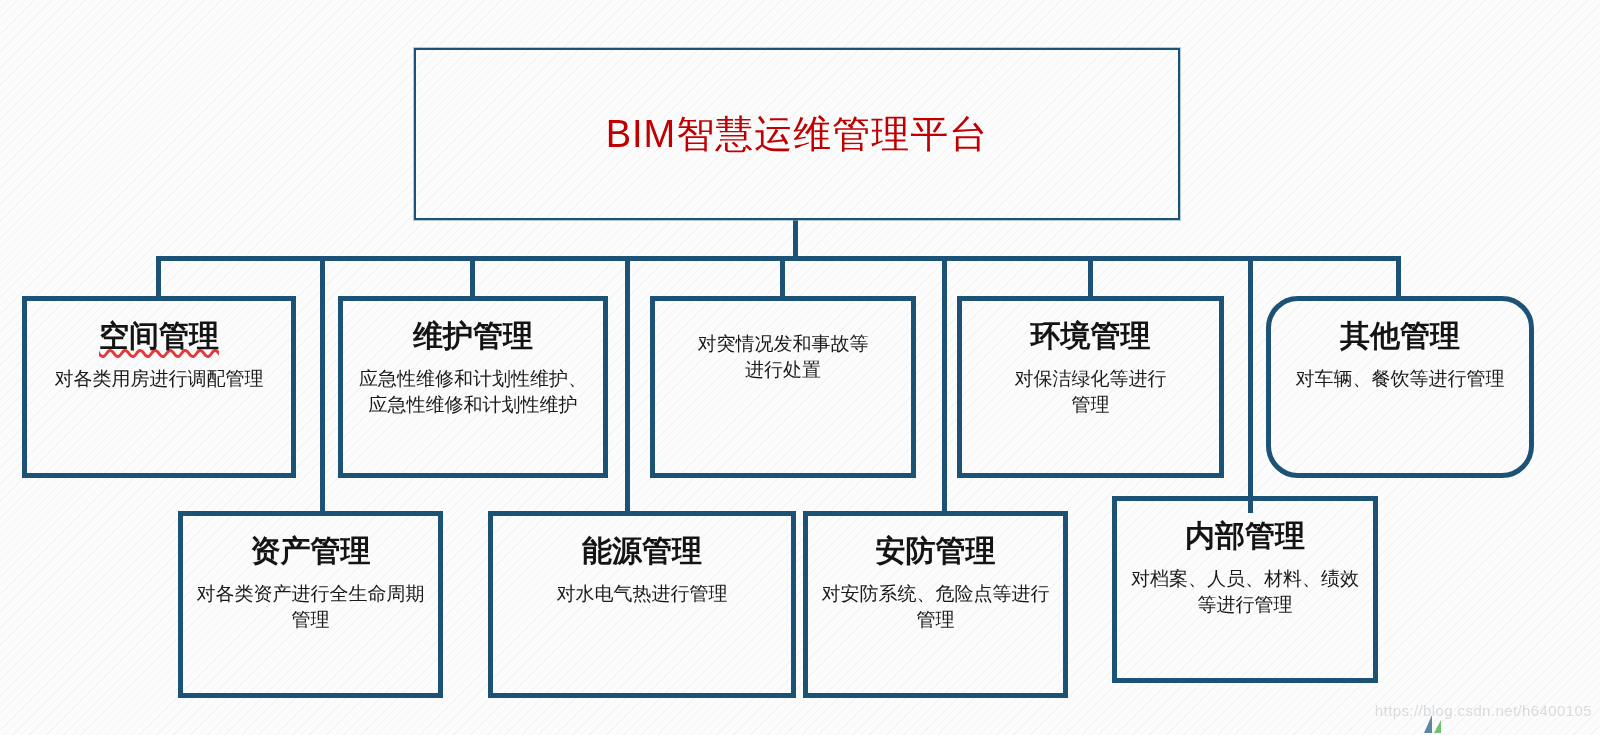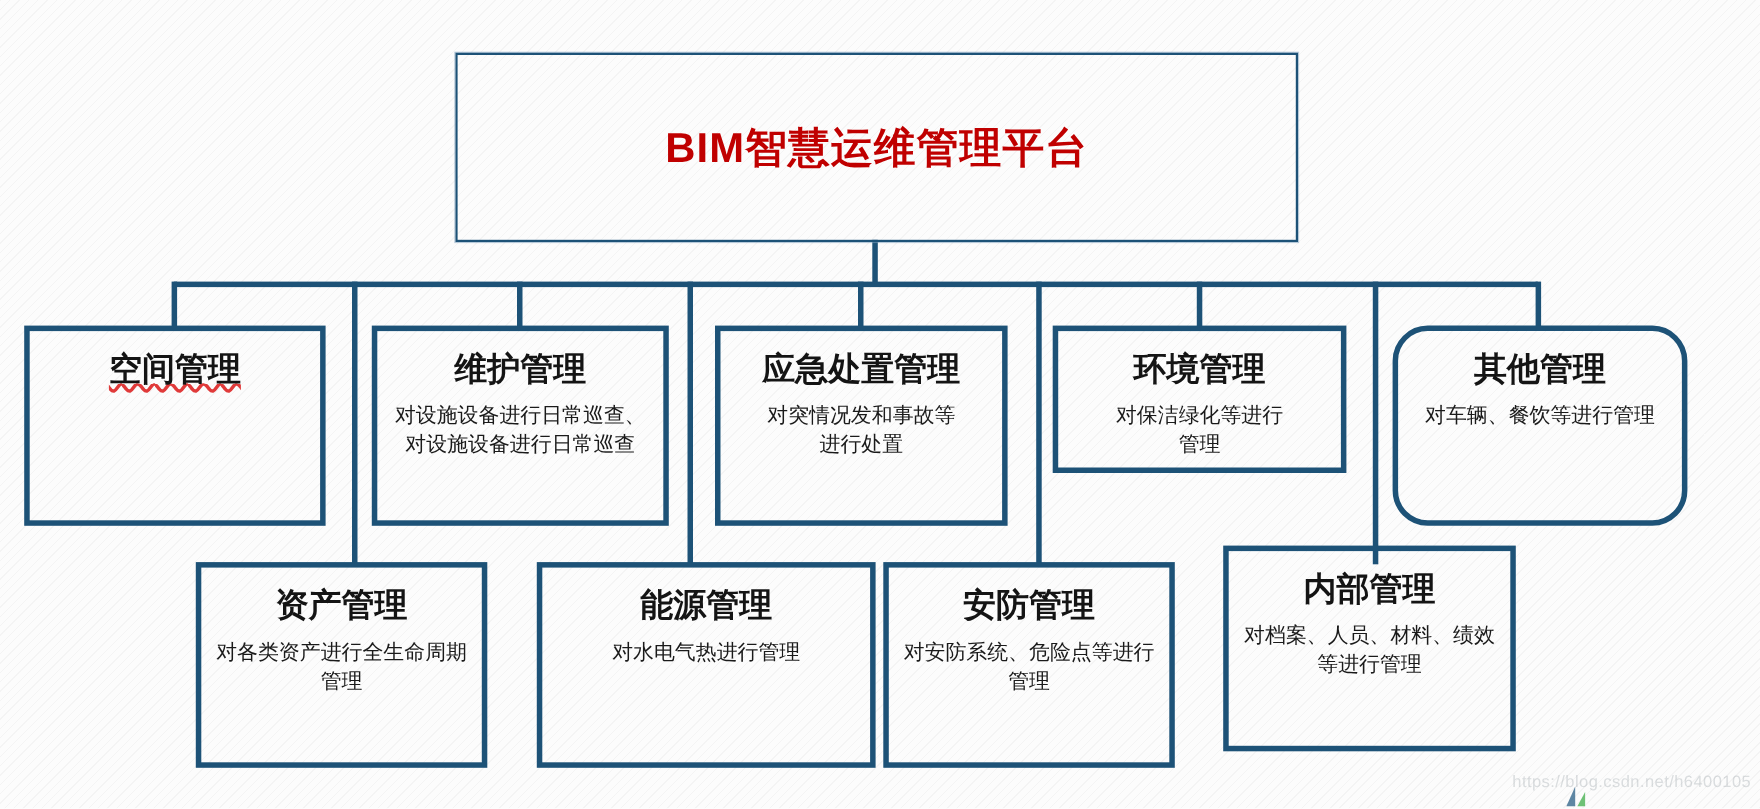--- a/index.html
+++ b/index.html
@@ -47,21 +47,21 @@
     box-sizing: border-box;
     border: 2px solid #1d5277;
     box-shadow: 0 0 0 1px rgba(125,160,190,0.55);
     display: flex;
     align-items: center;
     justify-content: center;
     z-index: 3;
   }
   .root-title {
     color: #c00000;
-    font-weight: bold;
+    font-weight: normal;
     font-size: 38px;
     letter-spacing: 1px;
     white-space: nowrap;
     text-align: center;
   }
 
   
   .node {
     position: absolute;
     box-sizing: border-box;
@@ -133,34 +133,34 @@
   <div class="conn v" style="left:1088px; top:256px; height:42px;"></div>
   <div class="conn v" style="left:1396px; top:256px; height:42px;"></div>
 
   <div class="conn v" style="left:320px; top:256px; height:257px;"></div>
   <div class="conn v" style="left:625px; top:256px; height:257px;"></div>
   <div class="conn v" style="left:942px; top:256px; height:257px;"></div>
   <div class="conn v" style="left:1248px; top:256px; height:257px;"></div>
 
   <div class="node" style="left:22px; top:296px; width:274px; height:182px;">
     <div class="node-title misspelled">空间管理</div>
+    <div class="node-desc">对各类用房进行调配管理</div>
   </div>
 
   <div class="node" style="left:338px; top:296px; width:270px; height:182px;">
     <div class="node-title">维护管理</div>
-    <div class="node-desc">对设施设备进行日常巡查、对设施设备进行日常巡查</div>
+    <div class="node-desc">应急性维修和计划性维护、应急性维修和计划性维护</div>
   </div>
 
   <div class="node" style="left:650px; top:296px; width:266px; height:182px;">
-    <div class="node-title">应急处置管理</div>
     <div class="node-desc">对突情况发和事故等
 进行处置</div>
   </div>
 
-  <div class="node" style="left:957px; top:296px; width:267px; height:134px;">
+  <div class="node" style="left:957px; top:296px; width:267px; height:182px;">
     <div class="node-title">环境管理</div>
     <div class="node-desc">对保洁绿化等进行
 管理</div>
   </div>
 
   <div class="node" style="left:1266px; top:296px; width:268px; height:182px;border-radius:32px;">
     <div class="node-title">其他管理</div>
     <div class="node-desc">对车辆、餐饮等进行管理</div>
   </div>
 

